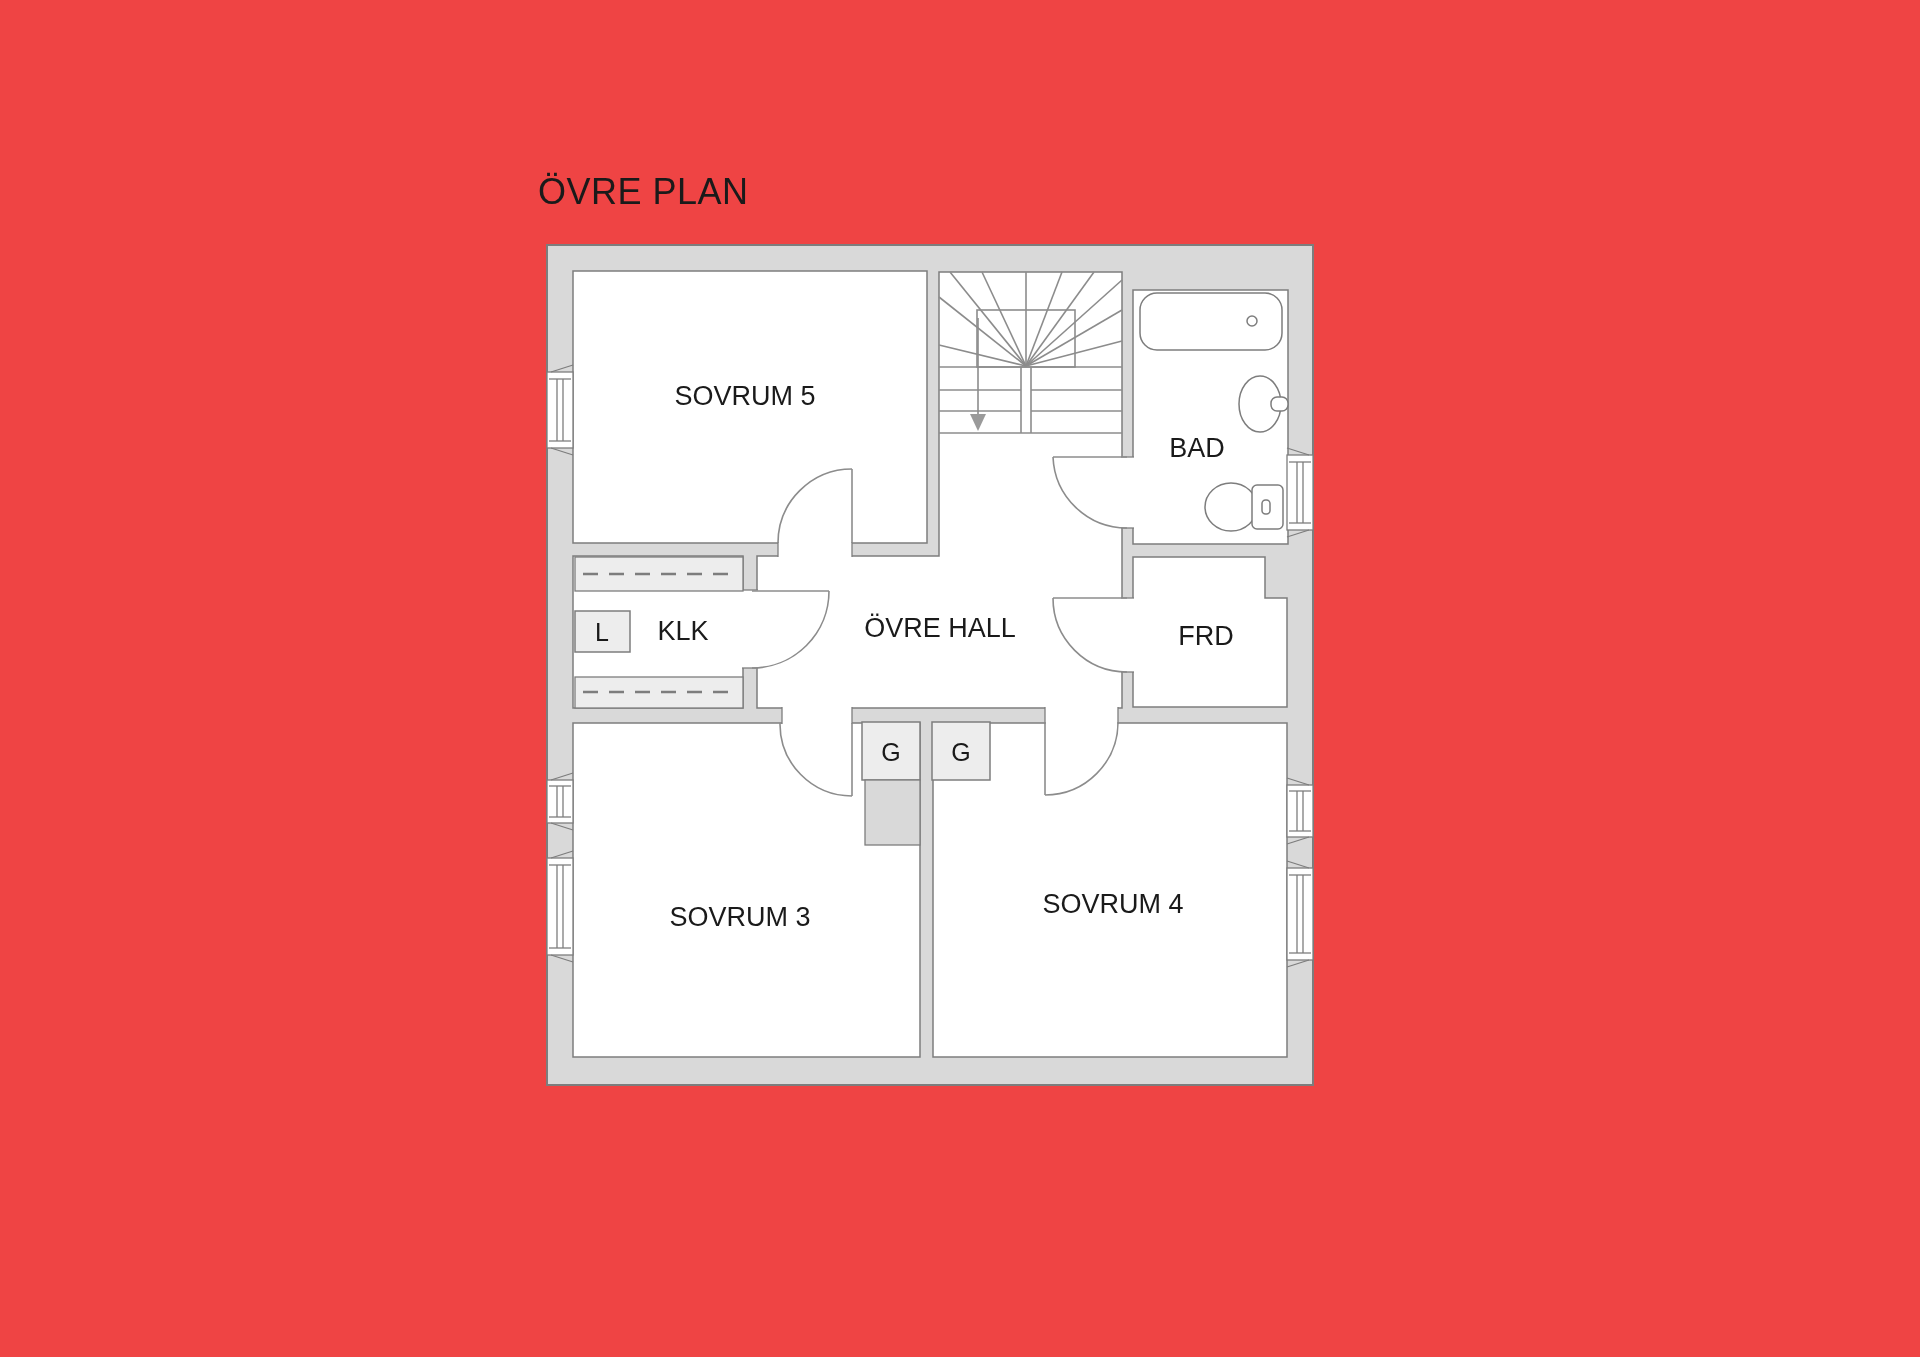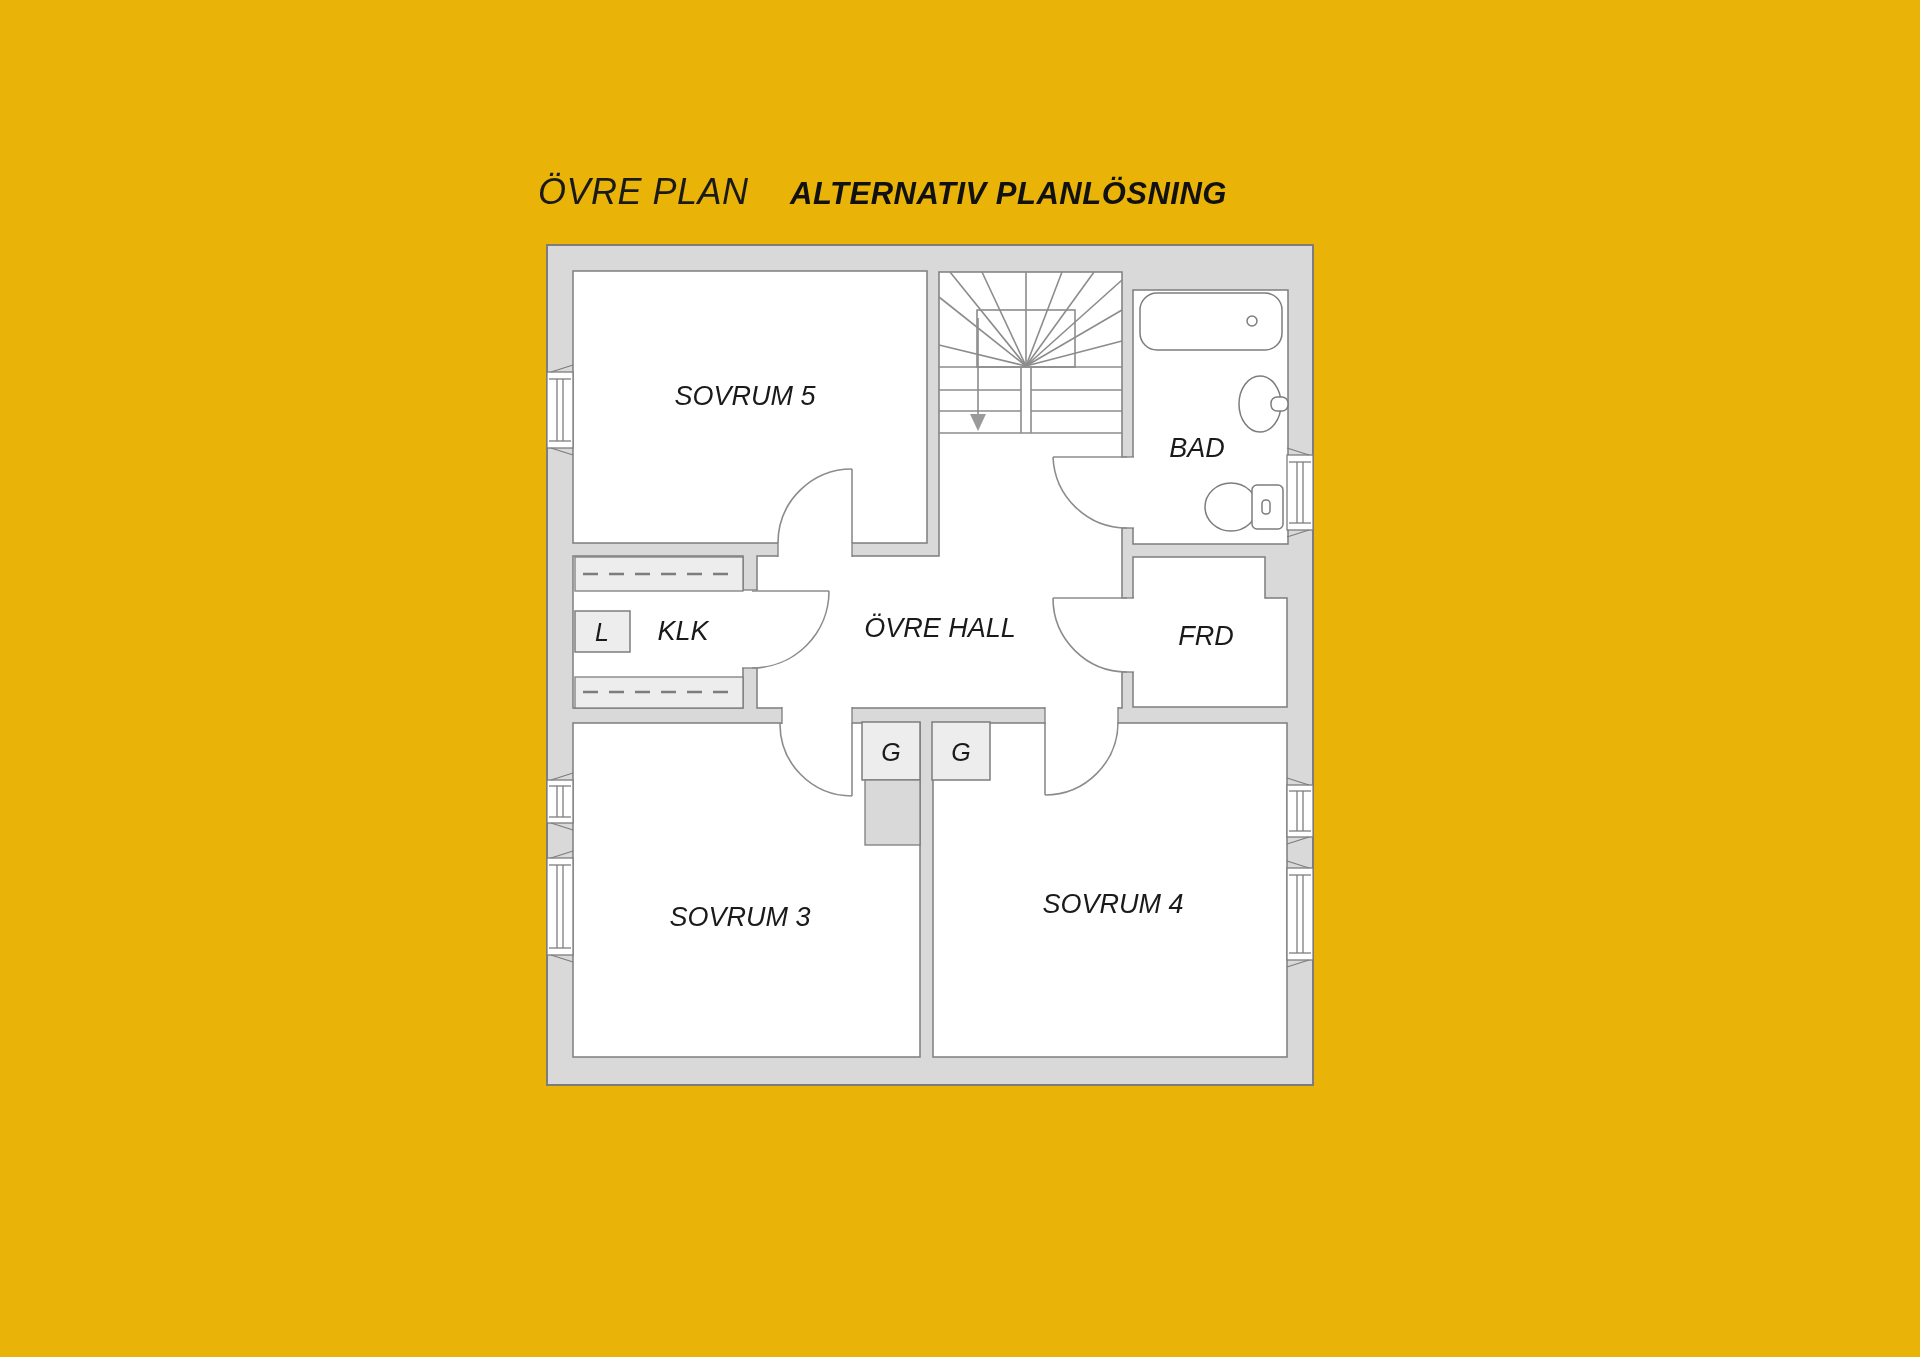--- a/index.html
+++ b/index.html
@@ -1,39 +1,38 @@
 <!DOCTYPE html>
 <html><head>
 <meta charset="utf-8">
 <style>
   html,body { margin:0; padding:0; background:#ffffff; }
   #canvas {
-    position:relative; width:1920px; height:1357px; background:#eab308;
-    font-family:"Liberation Sans", sans-serif; overflow:hidden;font-style:italic;
+    position:relative; width:1920px; height:1357px; background:#ef4444;
+    font-family:"Liberation Sans", sans-serif; overflow:hidden;
   }
   .title-main {
     position:absolute; left:538px; top:171px;
     font-size:36px; font-weight:400; color:#1a1a1a; letter-spacing:0.5px;
     white-space:nowrap;
   }
   .title-sub {
     position:absolute; left:790px; top:176px;
     font-size:31px; font-weight:700; color:#111111; letter-spacing:0.5px;
     white-space:nowrap;
   }
   svg { position:absolute; left:0; top:0; }
   .lbl { font-family:"Liberation Sans", sans-serif; fill:#1a1a1a; }
 </style>
 </head>
 <body>
 
 <div id="canvas">
 
   <div class="title-main">ÖVRE PLAN</div>
-  <div class="title-sub">ALTERNATIV PLANLÖSNING</div>
 
   <svg width="1920" height="1357" viewBox="0 0 1920 1357">
 
     <g>
       <rect x="547" y="245" width="766" height="840" fill="#d9d9d9" stroke="#7d7d7d" stroke-width="2"></rect>
     </g>
 
     <g fill="#ffffff" stroke="#7d7d7d" stroke-width="1.5">
       <rect x="573" y="271" width="354" height="272"></rect>
       <path d="M939,272 L1122,272 L1122,708 L757,708 L757,556 L939,556 Z"></path>

